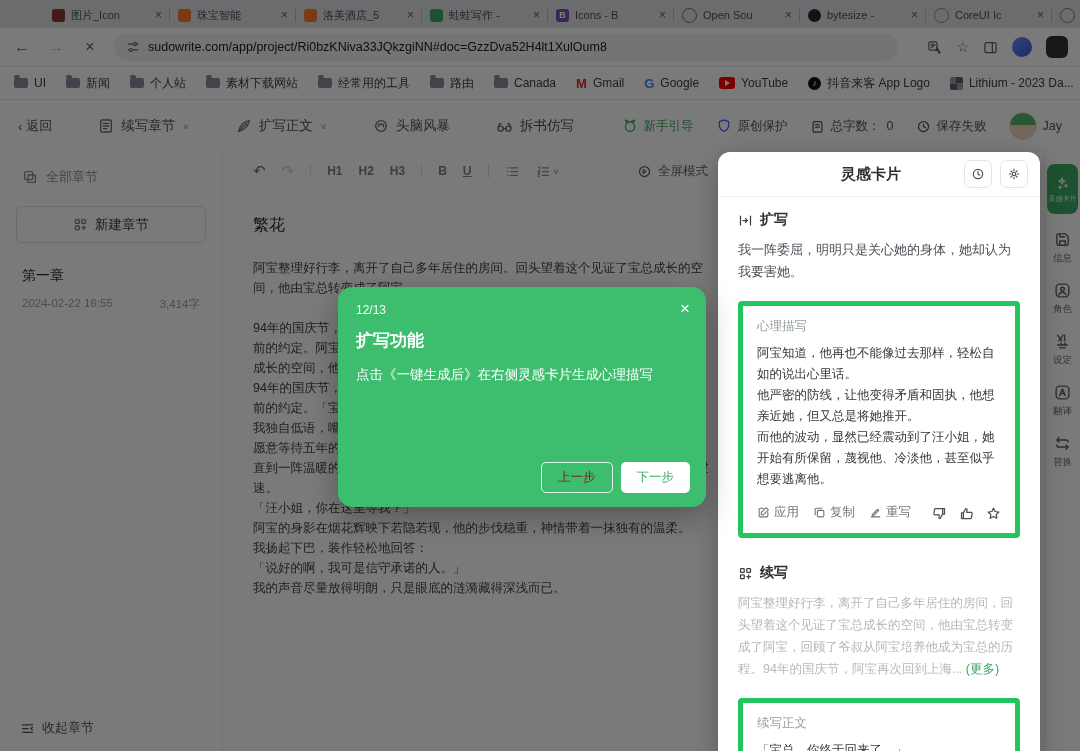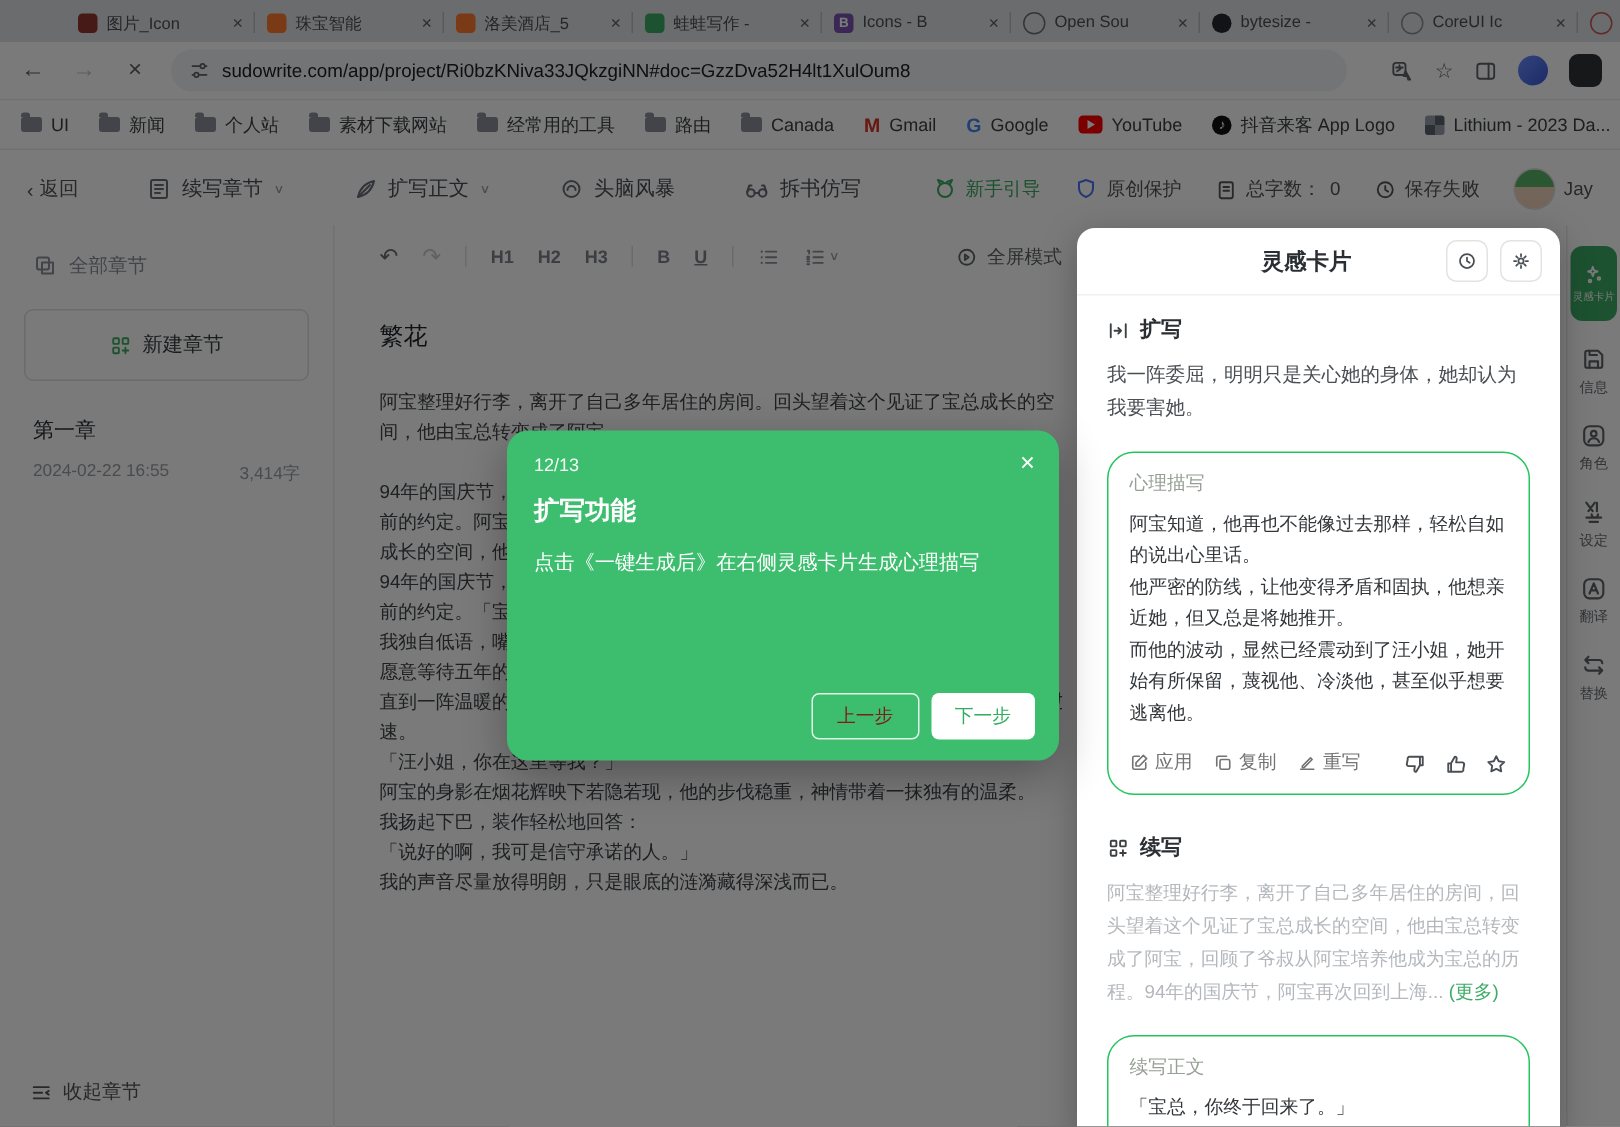--- a/index.html
+++ b/index.html
@@ -44,21 +44,21 @@
   .feat svg{color:#6a6f76;}
   .caret{font-size:10px;color:#9aa0a6;transform:scaleY(.8);}
   .status{margin-left:auto;display:flex;align-items:center;gap:22px;font-size:12.5px;color:#555;}
   .st{display:flex;align-items:center;gap:6px;}
   .avatar{width:26px;height:26px;border-radius:50%;background:linear-gradient(180deg,#58b368 46%,#f2d3bd 46%);border:1px solid #e0e0e0;}
 
   
   .content{position:absolute;top:150px;left:0;right:0;bottom:0;background:#fff;display:flex;}
   .sidebar{width:222px;border-right:1px solid #ececec;position:relative;flex:none;}
   .cat-row{display:flex;align-items:center;gap:8px;padding:18px 0 0 22px;font-size:13px;color:#8a8f98;}
-  .newch{margin:20px 16px 0;height:48px;border:1px solid #e0e0e0;border-radius:6px;background:#fff;display:flex;align-items:center;justify-content:center;gap:7px;font-size:13.5px;color:#3c4043;width:calc(100% - 32px);}
+  .newch{margin:20px 16px 0;height:37px;border:1px solid #e0e0e0;border-radius:6px;background:#fff;display:flex;align-items:center;justify-content:center;gap:7px;font-size:13.5px;color:#3c4043;width:calc(100% - 32px);}
   .newch svg{color:#3cab64;}
   .chapter{padding:24px 22px 0;}
   .ch-title{font-size:14px;font-weight:normal;color:#2b2f33;}
   .ch-meta{display:flex;justify-content:space-between;margin-top:12px;font-size:11.5px;color:#9aa0a6;}
   .collapse-row{position:absolute;left:20px;bottom:14px;display:flex;align-items:center;gap:7px;font-size:13px;color:#555;}
 
   .editor{flex:1;position:relative;}
   .ed-col{margin-left:30px;width:455px;}
   .ed-toolbar{display:flex;align-items:center;gap:16px;padding-top:12px;color:#8a8f98;font-size:12px;}
   .ed-toolbar .tba{font-weight:bold;color:#7d838a;}
@@ -82,21 +82,21 @@
 
   
   .panel{position:absolute;left:718px;top:152px;bottom:-12px;width:322px;background:#fff;border-radius:12px;box-shadow:0 6px 24px rgba(0,0,0,.25);z-index:50;overflow:hidden;}
   .p-head{height:44px;display:flex;align-items:center;padding:0 12px 0 16px;border-bottom:1px solid #f0f0f0;}
   .p-title{flex:1;text-align:center;font-size:15px;font-weight:bold;color:#2b2f33;padding-left:52px;}
   .p-hbtn{width:26px;height:26px;border:1px solid #e3e3e3;border-radius:7px;display:flex;align-items:center;justify-content:center;color:#4a4f55;margin-left:8px;background:#fff;}
   .p-body{padding:14px 20px 0;}
   .sec-head{display:flex;align-items:center;gap:7px;font-size:14px;font-weight:bold;color:#2b2f33;}
   .sec-head svg{color:#3c4043;}
   .sec-text{margin-top:10px;font-size:13px;line-height:22px;color:#4a4f55;}
-  .p-card{margin-top:18px;border:1px solid #22c55e;border-radius:18px;padding:12px 14px;}
+  .p-card{margin-top:18px;border:5px solid #22c55e;border-radius:4px;padding:12px 14px;}
   .card-label{font-size:12.5px;color:#96a096;}
   .card-text{margin-top:8px;font-size:12.5px;line-height:21px;color:#33373b;white-space:pre-line;}
   .card-foot{display:flex;align-items:flex-end;gap:14px;margin-top:14px;color:#737373;font-size:12.5px;}
   .cf-act{display:flex;align-items:center;gap:4px;}
   .cf-right{margin-left:auto;display:flex;align-items:center;gap:12px;color:#4a4f55;}
   .cont-text{margin-top:10px;font-size:12.5px;line-height:22px;color:#b4b8bc;}
   .more{color:#3cab64;}
   .mt26{margin-top:26px;}
 
   

